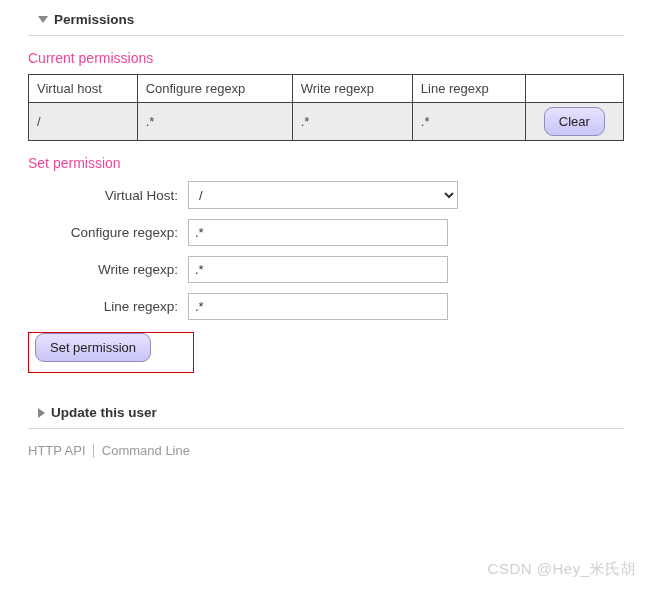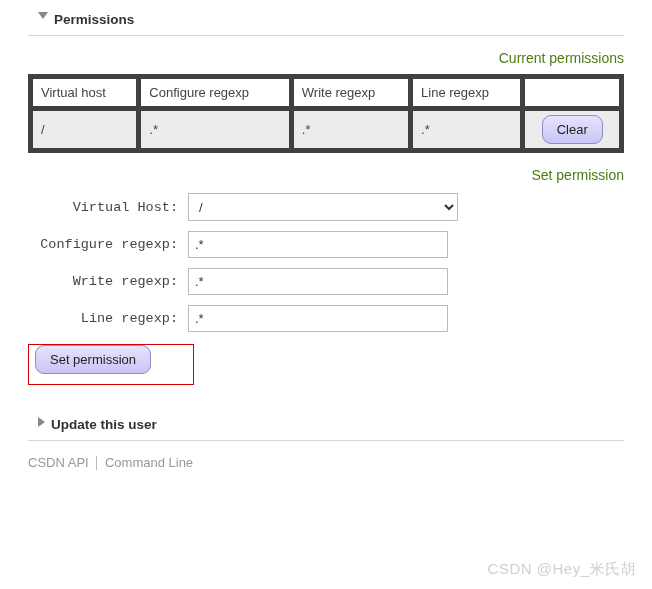--- a/index.html
+++ b/index.html
@@ -10,20 +10,21 @@
     font-size: 13px;
     color: #444;
     background: #fff;
     width: 652px;
   }
   .wrap { padding: 0 28px; }
 
   
   .sect-head {
     display: flex;
+    align-items: center;
     gap: 6px;
     padding: 8px 0 8px 10px;
     border-bottom: 1px solid #d6d6d6;
     font-weight: bold;
     font-size: 13.5px;
     color: #333;
     cursor: pointer;
   }
   .sect-head.first { margin-top: 4px; }
   .tri {
@@ -36,34 +37,33 @@
     border-top: 7px solid #888;
   }
   .tri-right {
     border-top: 5px solid transparent;
     border-bottom: 5px solid transparent;
     border-left: 7px solid #888;
   }
 
   .sub-title {
     margin: 14px 0 8px 0;
-    color: #4d7c0f;
+    color: #ec4899;
     font-size: 14px;
-    text-align: right;
   }
 
   
   table.perm {
     border-collapse: collapse;
     width: 100%;
     margin-bottom: 6px;
     border: 1px solid #ccc;
   }
   table.perm th, table.perm td {
-    border: 5px solid #404040;
+    border: 1px solid #404040;
     padding: 6px 8px;
     text-align: left;
     font-weight: normal;
     color: #444;
     font-size: 13px;
     margin-top: 16px;
   }
   table.perm th { background: #fff; }
   table.perm tr.data-row td { background: #ececec; }
   table.perm tr.data-row td.action-cell {
@@ -87,21 +87,20 @@
     display: flex;
     align-items: center;
     margin: 10px 0;
   }
   .form-label {
     width: 160px;
     text-align: right;
     padding-right: 10px;
     color: #444;
     font-size: 13.5px;
-    font-family: Liberation Mono, monospace;
   }
   .form-ctrl input[type=text], .form-ctrl select {
     width: 260px;
     font-family: inherit;
     font-size: 13px;
     padding: 5px 6px;
     border: 1px solid #bbb;
     background: #fff;
     color: #333;
   }
@@ -216,20 +215,20 @@
   
   <div class="sub-sect">
     <div class="sect-head">
       <span class="tri tri-right"></span>
       <span>Update this user</span>
     </div>
   </div>
 
   
   <div class="footer">
-    <span class="link">CSDN API</span>
+    <span class="link">HTTP API</span>
     <span class="sep"></span>
     <span class="link">Command Line</span>
   </div>
 
 </div>
 
 <div class="watermark">CSDN @Hey_米氏胡</div>
 
 </body></html>

